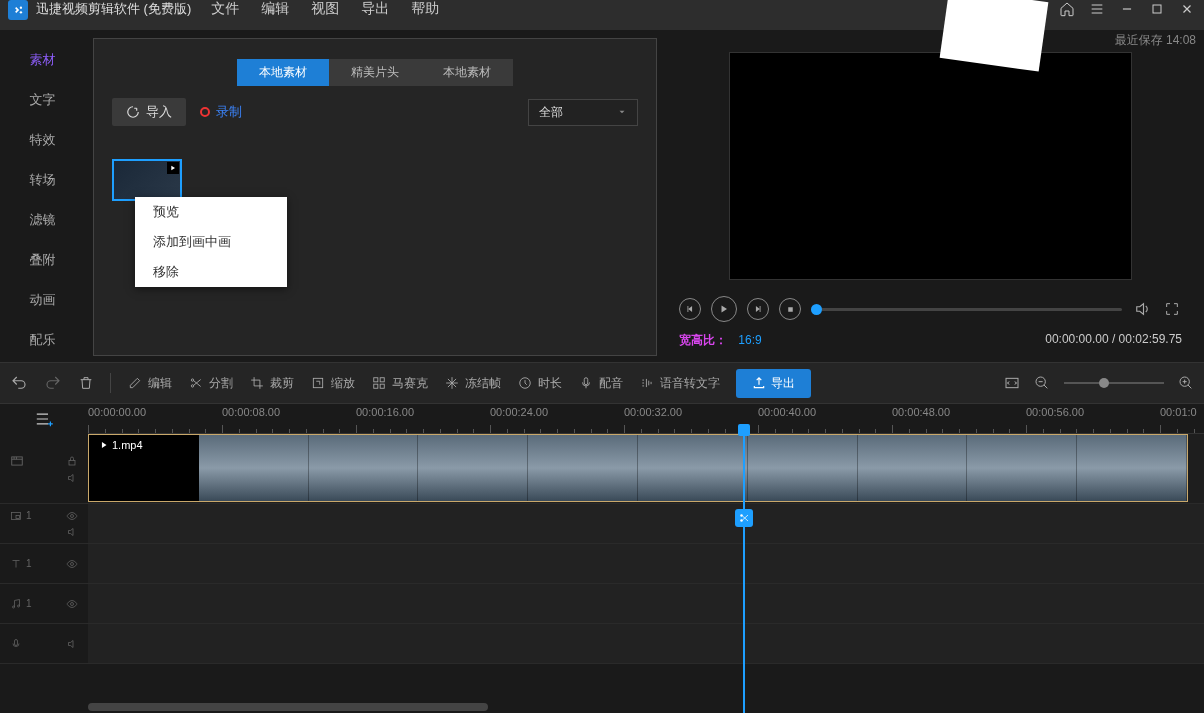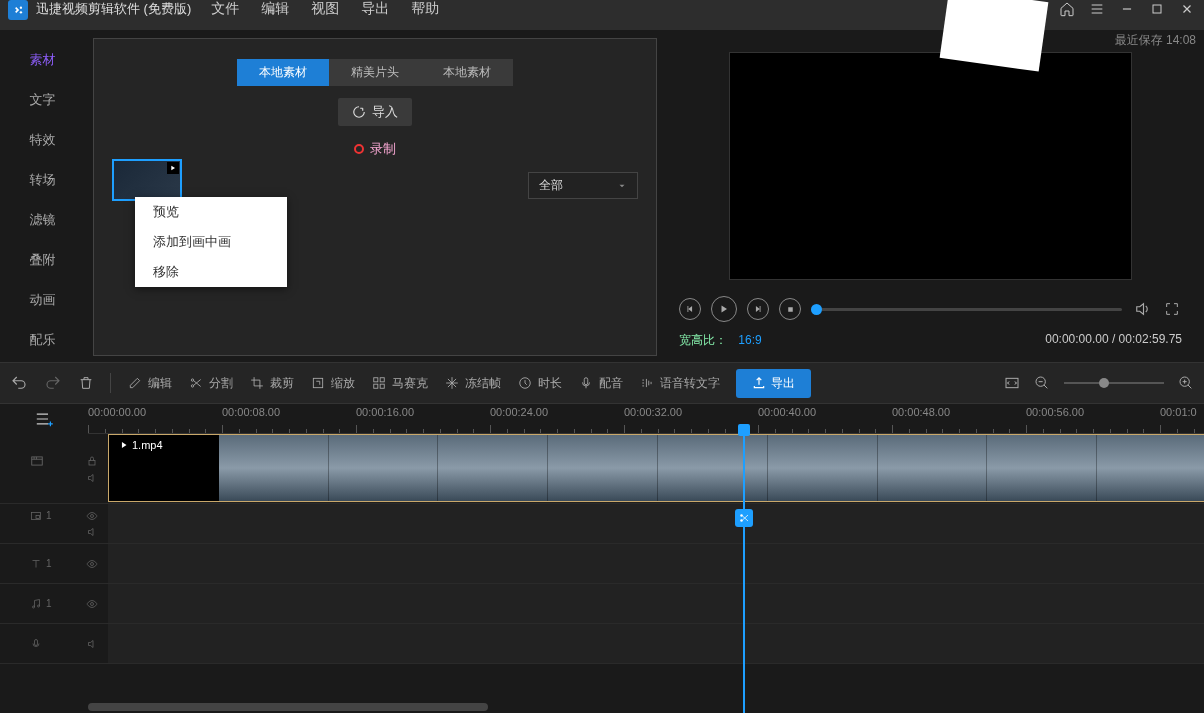--- a/index.html
+++ b/index.html
@@ -22,43 +22,43 @@
 
 .sidebar { width: 85px; background: #1a1a1a; padding-top: 10px; }
 .sidebar .tab { height: 40px; display: flex; align-items: center; justify-content: center; color: #aaa; font-size: 13px; cursor: pointer; }
 .sidebar .tab.active { color: #8b5cf6; }
 
 .media-panel { flex: 0 0 580px; padding: 8px; }
 .media-inner { border: 1px solid #444; height: 318px; background: #252525; position: relative; }
 .media-tabs { display: flex; justify-content: center; gap: 0; padding: 20px 0 12px; }
 .media-tabs .mtab { padding: 5px 22px; background: #3a3a3a; color: #bbb; font-size: 12px; cursor: pointer; }
 .media-tabs .mtab.active { background: #1e7fd6; color: #fff; }
-.media-toolbar { display: flex; align-items: center; padding: 0 18px; gap: 14px; flex-direction: column; }
+.media-toolbar { display: flex; align-items: center; padding: 0 18px; gap: 14px; }
 .import-btn { background: #3a3a3a; padding: 5px 14px; border-radius: 2px; display: flex; align-items: center; gap: 6px; color: #ddd; cursor: pointer; font-size: 13px; }
-.record-btn { display: flex; align-items: center; gap: 6px; color: #f9a8d4; cursor: pointer; font-size: 13px; }
+.record-btn { display: flex; align-items: center; gap: 6px; color: #3b82f6; cursor: pointer; font-size: 13px; }
 .record-btn .dot { width: 10px; height: 10px; border: 2px solid #e33; border-radius: 50%; }
 .filter-dd { margin-left: auto; background: #222; border: 1px solid #444; padding: 4px 10px; width: 110px; display: flex; justify-content: space-between; align-items: center; color: #ddd; cursor: pointer; }
 .thumb { position: absolute; left: 18px; top: 120px; width: 70px; height: 42px; border: 2px solid #1e9fff; background: linear-gradient(135deg, #1a2838, #2a3848); }
 .thumb .corner { position: absolute; top: 1px; right: 1px; width: 12px; height: 12px; background: #000; display: flex; align-items: center; justify-content: center; }
 
 .ctx-menu { position: absolute; left: 135px; top: 197px; width: 152px; background: #fff; box-shadow: 0 2px 8px rgba(0,0,0,0.5); z-index: 100; }
 .ctx-menu .item { padding: 6px 18px; color: #333; font-size: 13px; cursor: pointer; }
 .ctx-menu .item.hl { background: #1e7fd6; color: #fff; }
 
 .preview-area { flex: 1; padding: 8px 8px 8px 0; position: relative; }
 .last-save { position: absolute; top: 2px; right: 8px; color: #888; font-size: 12px; }
 .preview-box { width: 403px; height: 228px; background: #000; border: 1px solid #333; margin: 14px auto 0; }
 .play-controls { display: flex; align-items: center; gap: 10px; padding: 16px 14px 10px; }
 .pc-btn { width: 22px; height: 22px; border: 1.5px solid #888; border-radius: 50%; display: flex; align-items: center; justify-content: center; cursor: pointer; color: #aaa; }
 .pc-btn.play { width: 26px; height: 26px; }
 .progress { flex: 1; height: 3px; background: #444; border-radius: 2px; position: relative; }
 .progress .knob { position: absolute; left: 0; top: -4px; width: 11px; height: 11px; background: #1e9fff; border-radius: 50%; }
 .pc-icon { width: 20px; height: 20px; display: flex; align-items: center; justify-content: center; cursor: pointer; color: #aaa; }
 .meta-row { display: flex; justify-content: space-between; padding: 0 14px; font-size: 12px; }
-.meta-row .ratio-lbl { color: #86efac; }
+.meta-row .ratio-lbl { color: #d946ef; font-weight: bold; }
 .meta-row .ratio-val { color: #1e9fff; margin-left: 8px; }
 .meta-row .time { color: #ccc; }
 
 
 .edit-toolbar { height: 42px; background: #252525; border-top: 1px solid #333; border-bottom: 1px solid #333; display: flex; align-items: center; padding: 0 10px; gap: 16px; }
 .tb-item { display: flex; align-items: center; gap: 5px; color: #aaa; font-size: 12px; cursor: pointer; }
 .tb-ico { width: 16px; height: 16px; display: flex; align-items: center; justify-content: center; }
 .export-btn { background: #1e7fd6; padding: 6px 16px; border-radius: 3px; color: #fff; display: flex; align-items: center; gap: 5px; cursor: pointer; }
 .tb-right { margin-left: auto; display: flex; align-items: center; gap: 14px; }
 .zoom-slider { width: 100px; height: 2px; background: #555; position: relative; }
@@ -66,21 +66,21 @@
 
 
 .timeline { position: relative; height: 309px; background: #1a1a1a; overflow: hidden; }
 .tl-head { display: flex; height: 30px; }
 .tl-left { width: 88px; display: flex; align-items: center; justify-content: center; }
 .addtrack { width: 22px; height: 18px; color: #ccc; display: flex; align-items: center; justify-content: center; cursor: pointer; position: relative; }
 .ruler { flex: 1; position: relative; border-bottom: 1px solid #333; }
 .ruler .tick { position: absolute; top: 2px; font-size: 11px; color: #888; }
 .ruler .mark { position: absolute; bottom: 0; width: 1px; height: 4px; background: #555; }
 
-.track { display: flex; height: 70px; border-bottom: 1px solid #2a2a2a; padding-left: 20px; }
+.track { display: flex; height: 70px; border-bottom: 1px solid #2a2a2a; }
 .track.sm { height: 40px; }
 .track-lbl { width: 88px; display: flex; flex-direction: column; align-items: center; justify-content: center; gap: 4px; color: #666; font-size: 10px; position: relative; }
 .track-lbl .row { display: flex; align-items: center; gap: 6px; width: 100%; padding: 0 10px; justify-content: space-between; }
 .track-content { flex: 1; position: relative; background: #1e1e1e; }
 .track.sm .track-content { background: #222; }
 
 .clip { position: absolute; left: 0; top: 0; height: 68px; width: 1100px; border: 1px solid #c9a86a; background: #000; display: flex; overflow: hidden; }
 .clip .frame { flex: 1; background: linear-gradient(180deg, #5a6b7a 0%, #8a9aa8 50%, #3a4a58 100%); border-right: 1px solid rgba(0,0,0,0.3); }
 .clip .frame:first-child { background: #000; }
 .clip .name { position: absolute; top: 3px; left: 6px; background: rgba(0,0,0,0.6); color: #fff; font-size: 11px; padding: 1px 4px; display: flex; align-items: center; gap: 3px; }

